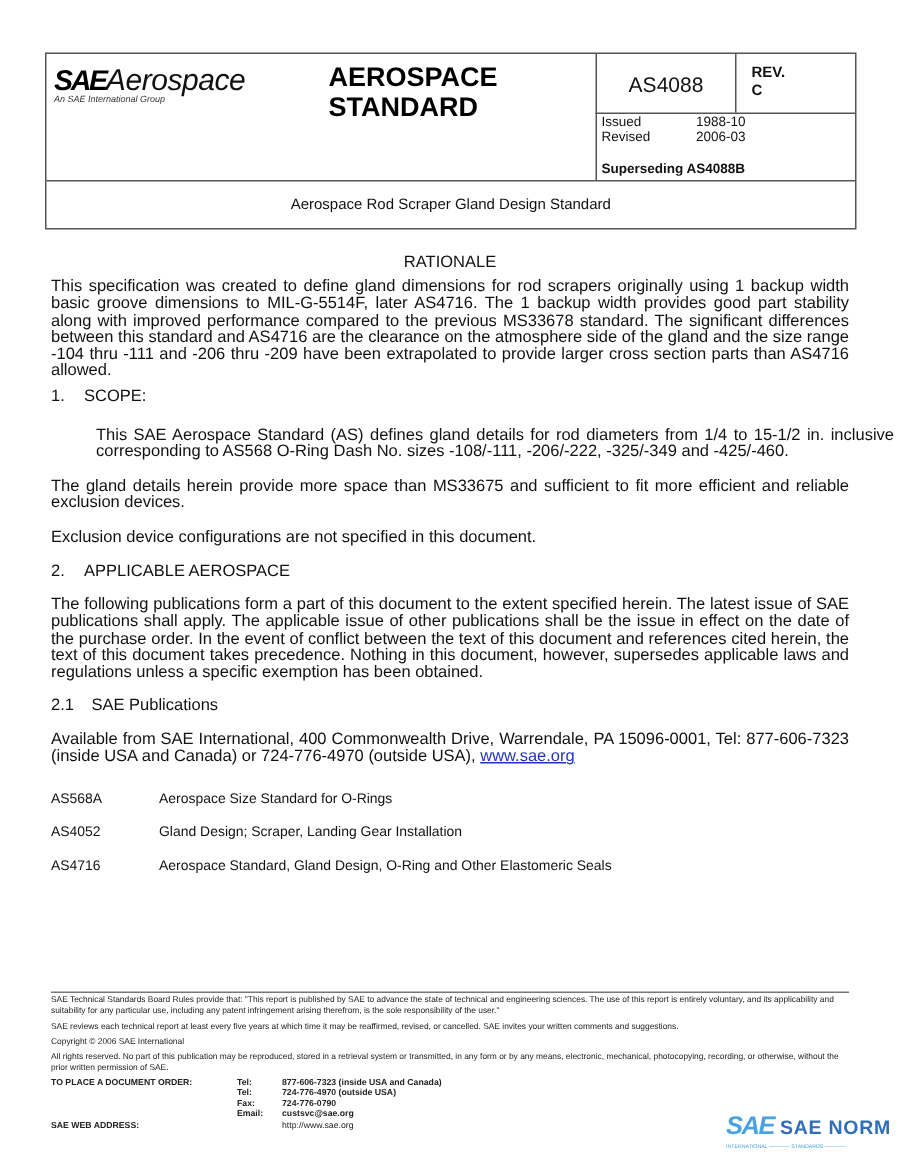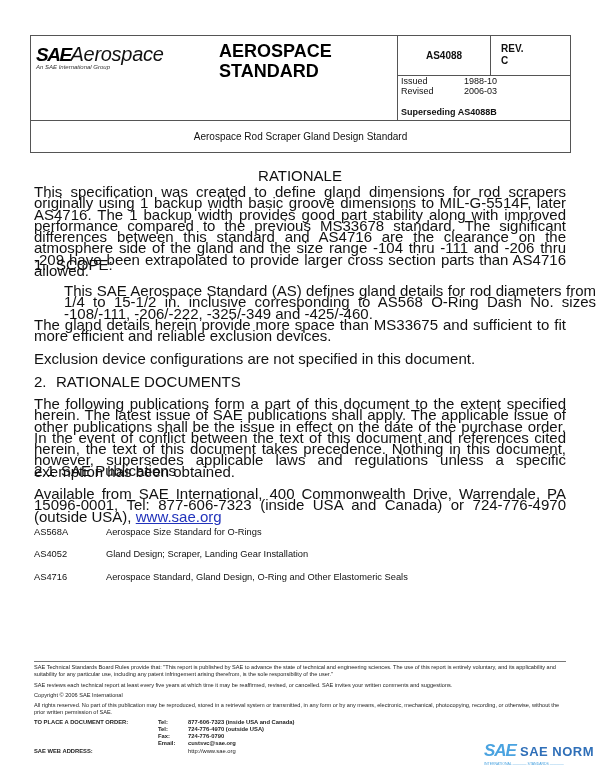--- a/index.html
+++ b/index.html
@@ -12,31 +12,31 @@
   .hdr .vdiv2 { position:absolute; left:459px; top:0; height:39px; border-left:1px solid #555; }
   .hdr .hdiv { position:absolute; left:366px; right:0; top:39px; border-top:1px solid #555; }
 
   .logo { position:absolute; left:5px; top:7px; }
   .logo .sae { font-family:"Liberation Sans", sans-serif; font-weight:bold; font-style:italic; font-size:19px; letter-spacing:-1.5px; color:#000; }
   .logo .aero { font-family:"Liberation Sans", sans-serif; font-style:italic; font-size:20px; color:#111; letter-spacing:-0.3px; }
   .logo .tag { font-size:6px; font-style:italic; color:#333; margin-top:-2px; }
 
   .std-title { position:absolute; left:188px; top:5px; font-weight:bold; font-size:18px; line-height:20px; color:#000; }
 
-  .docnum { position:absolute; left:367px; top:0; width:92px; height:39px; display:flex; align-items:center; justify-content:center; font-weight:bold; font-size:10px;text-align:center; }
+  .docnum { position:absolute; left:367px; top:0; width:92px; height:39px; display:flex; align-items:center; justify-content:center; font-weight:normal; font-size:14px;text-align:center; }
   .rev { position:absolute; left:460px; top:0; width:80px; height:39px; text-align:left; font-weight:bold; font-size:10px; line-height:12px; padding-top:7px; padding-left:10px; }
 
   .dates { position:absolute; left:370px; top:40px; font-size:9px; line-height:10px; }
   .dates .r { display:flex; }
   .dates .lbl { width:63px; }
   .supersede { position:absolute; left:370px; top:71px; font-size:9px;font-weight:bold; }
 
   .doc-title { position:absolute; left:0; right:0; top:95px; text-align:center; font-size:10px; }
 
-  .body { position:absolute; left:34px; width:532px; font-size:15px; line-height:11.3px; }
+  .body { position:absolute; left:34px; width:532px; font-size:11px; line-height:11.3px; }
   .center { text-align:center; }
   .just { text-align:justify; }
   .sec { display:flex; }
   .sec .num { width:22px; }
   .sec .num2 { width:27px; }
   a.link { color:#2233bb; text-decoration:underline; }
 
   .ref-row { position:absolute; left:34px; font-size:9.3px; display:flex; }
   .ref-row .code { width:72px; }
 
@@ -98,21 +98,21 @@
 <div class="body sec" style="top:259px;">
   <span class="num">1.</span>
   <span>SCOPE:</span>
 </div>
 <div class="body just" style="top:285px;margin-left:30px;">This SAE Aerospace Standard (AS) defines gland details for rod diameters from 1/4 to 15-1/2 in. inclusive corresponding to AS568 O-Ring Dash No. sizes -108/-111, -206/-222, -325/-349 and -425/-460.</div>
 <div class="body just" style="top:319px;">The gland details herein provide more space than MS33675 and sufficient to fit more efficient and reliable exclusion devices.</div>
 <div class="body just" style="top:353px;">Exclusion device configurations are not specified in this document.</div>
 
 <div class="body sec" style="top:376px;">
   <span class="num">2.</span>
-  <span>RATIONALE DOCUMENTS</span>
+  <span>APPLICABLE AEROSPACE</span>
 </div>
 <div class="body just" style="top:398px;">The following publications form a part of this document to the extent specified herein.  The latest issue of SAE publications shall apply.  The applicable issue of other publications shall be the issue in effect on the date of the purchase order.  In the event of conflict between the text of this document and references cited herein, the text of this document takes precedence.  Nothing in this document, however, supersedes applicable laws and regulations unless a specific exemption has been obtained.</div>
 
 <div class="body sec" style="top:465px;">
   <span class="num2">2.1</span>
   <span>SAE Publications</span>
 </div>
 <div class="body just" style="top:488px;"><span>Available from SAE International, 400 Commonwealth Drive, Warrendale, PA 15096-0001, Tel: 877-606-7323 (inside USA and Canada) or 724-776-4970 (outside USA), </span><a class="link">www.sae.org</a></div>
 
 <div class="ref-row" style="top:527px;">

